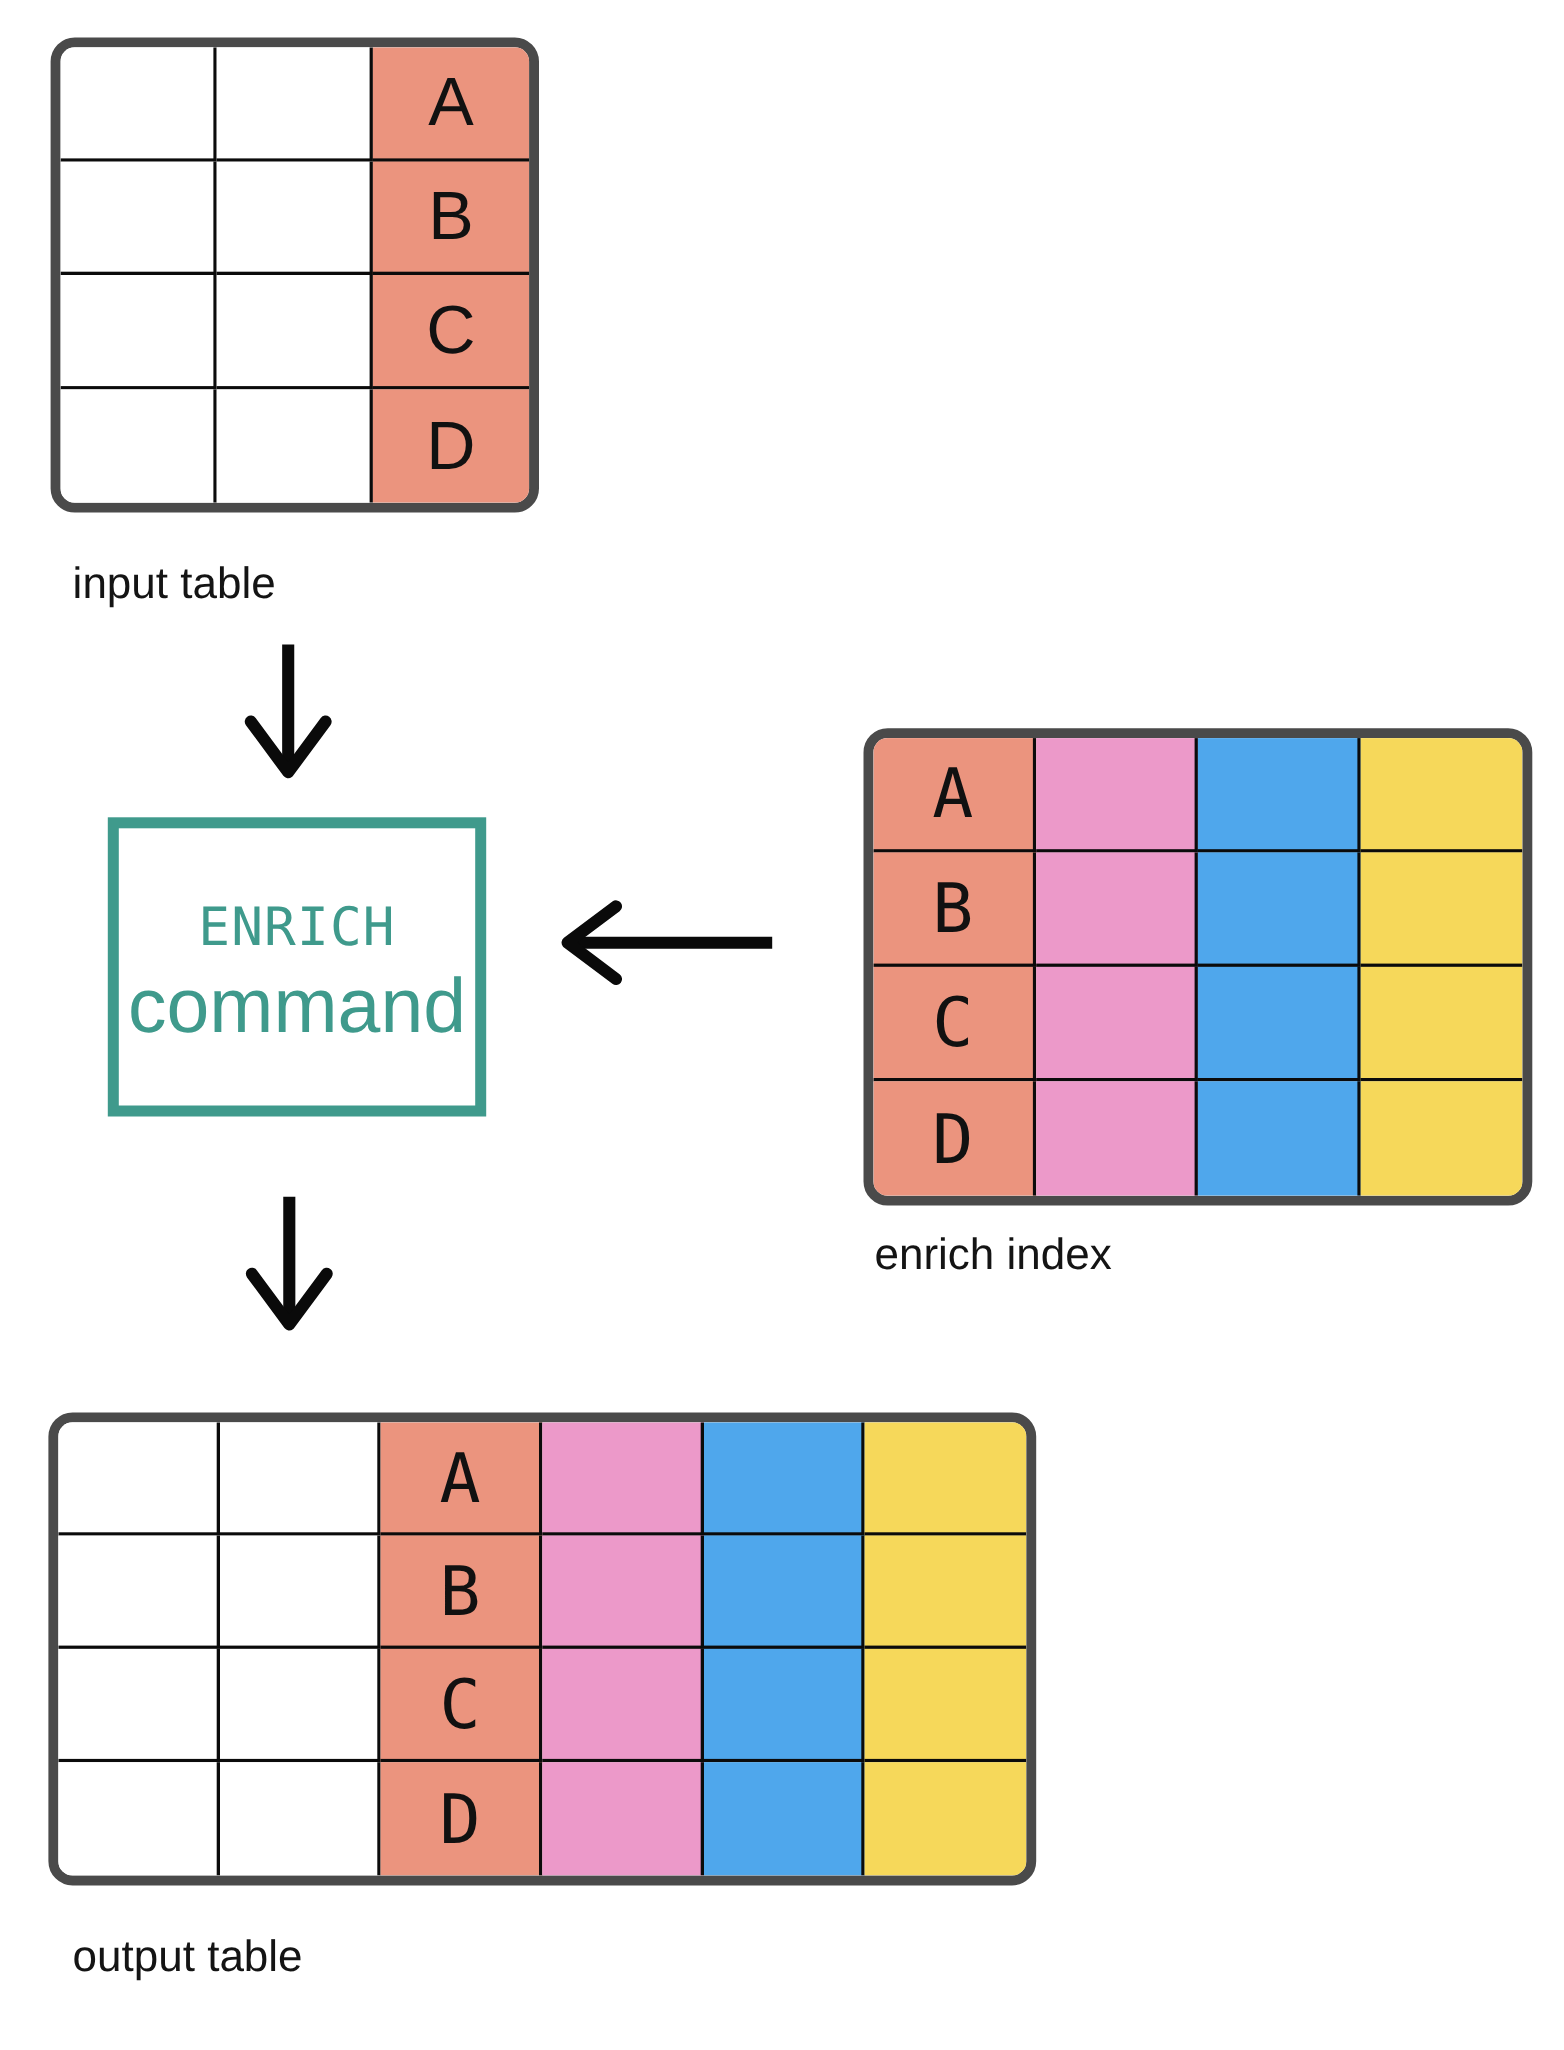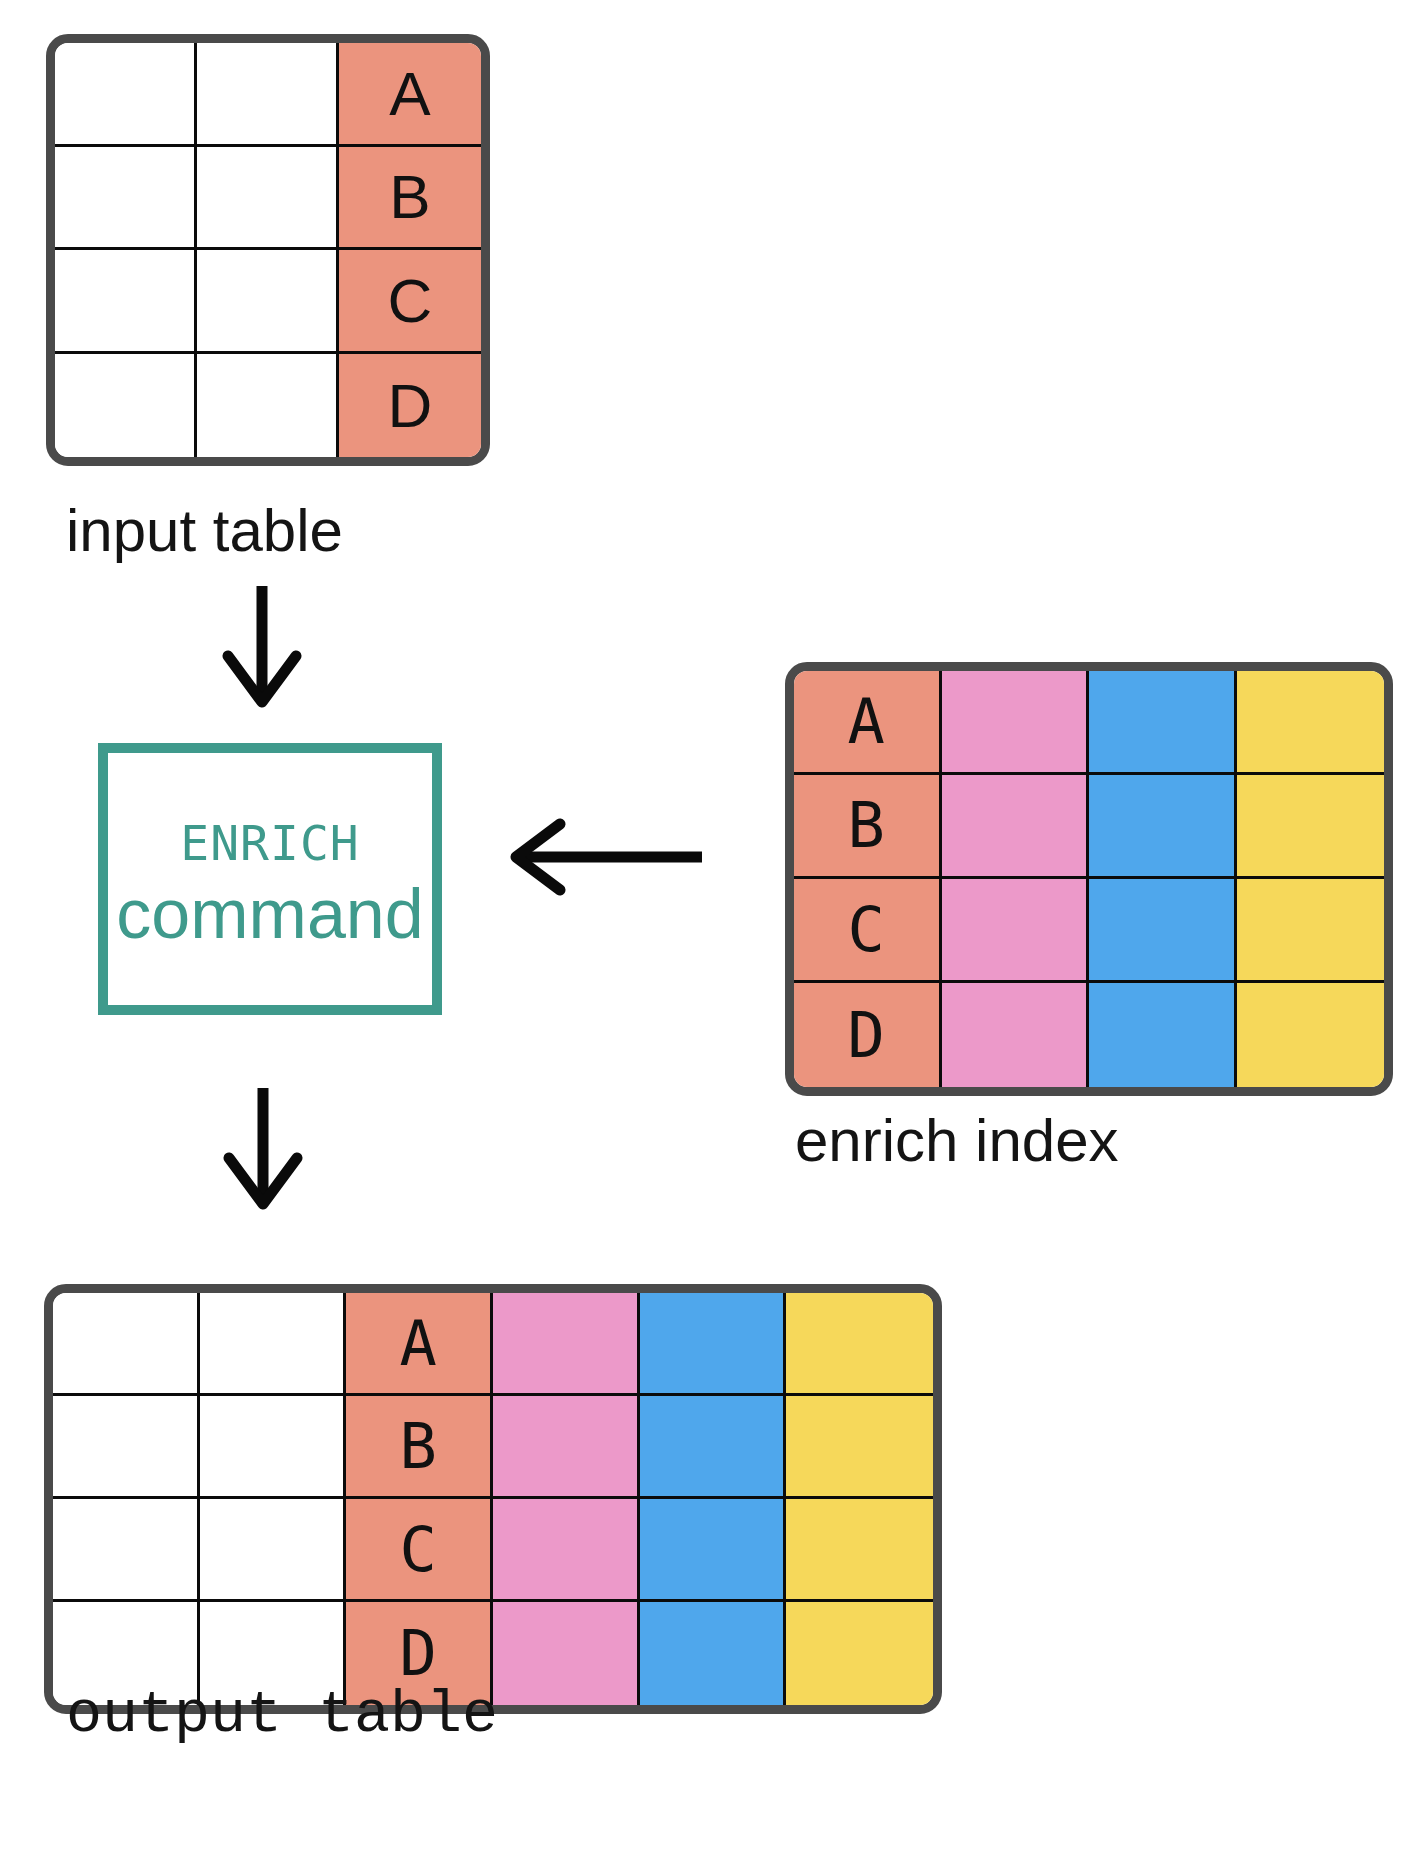--- a/index.html
+++ b/index.html
@@ -36,29 +36,29 @@
     font-size: 62px;
     color: #111111;
     min-width: 0;
     min-height: 0;
   }
   .letters-sans .cell span { font-family: "Liberation Sans", sans-serif; }
   .letters-mono .cell span { font-family: "DejaVu Sans Mono", monospace; }
   
   .diagram-label {
     position: absolute;
-    font-size: 60px;
+    font-size: 40px;
     line-height: 70px;
     color: #141414;
     white-space: nowrap;
     text-align: right;
   }
   #input-table-label  { left: 66px;  top: 496px;  }
   #enrich-index-label { left: 795px; top: 1106px; }
-  #output-table-label { left: 66px;  top: 1680px; font-family: Liberation Mono, monospace; }
+  #output-table-label { left: 66px;  top: 1744px; }
   
   .enrich-box {
     position: absolute;
     left: 98px;
     top: 743px;
     width: 344px;
     height: 272px;
     box-sizing: border-box;
     border: 10px solid var(--teal, #3f9a8c);
     background: #ffffff;

